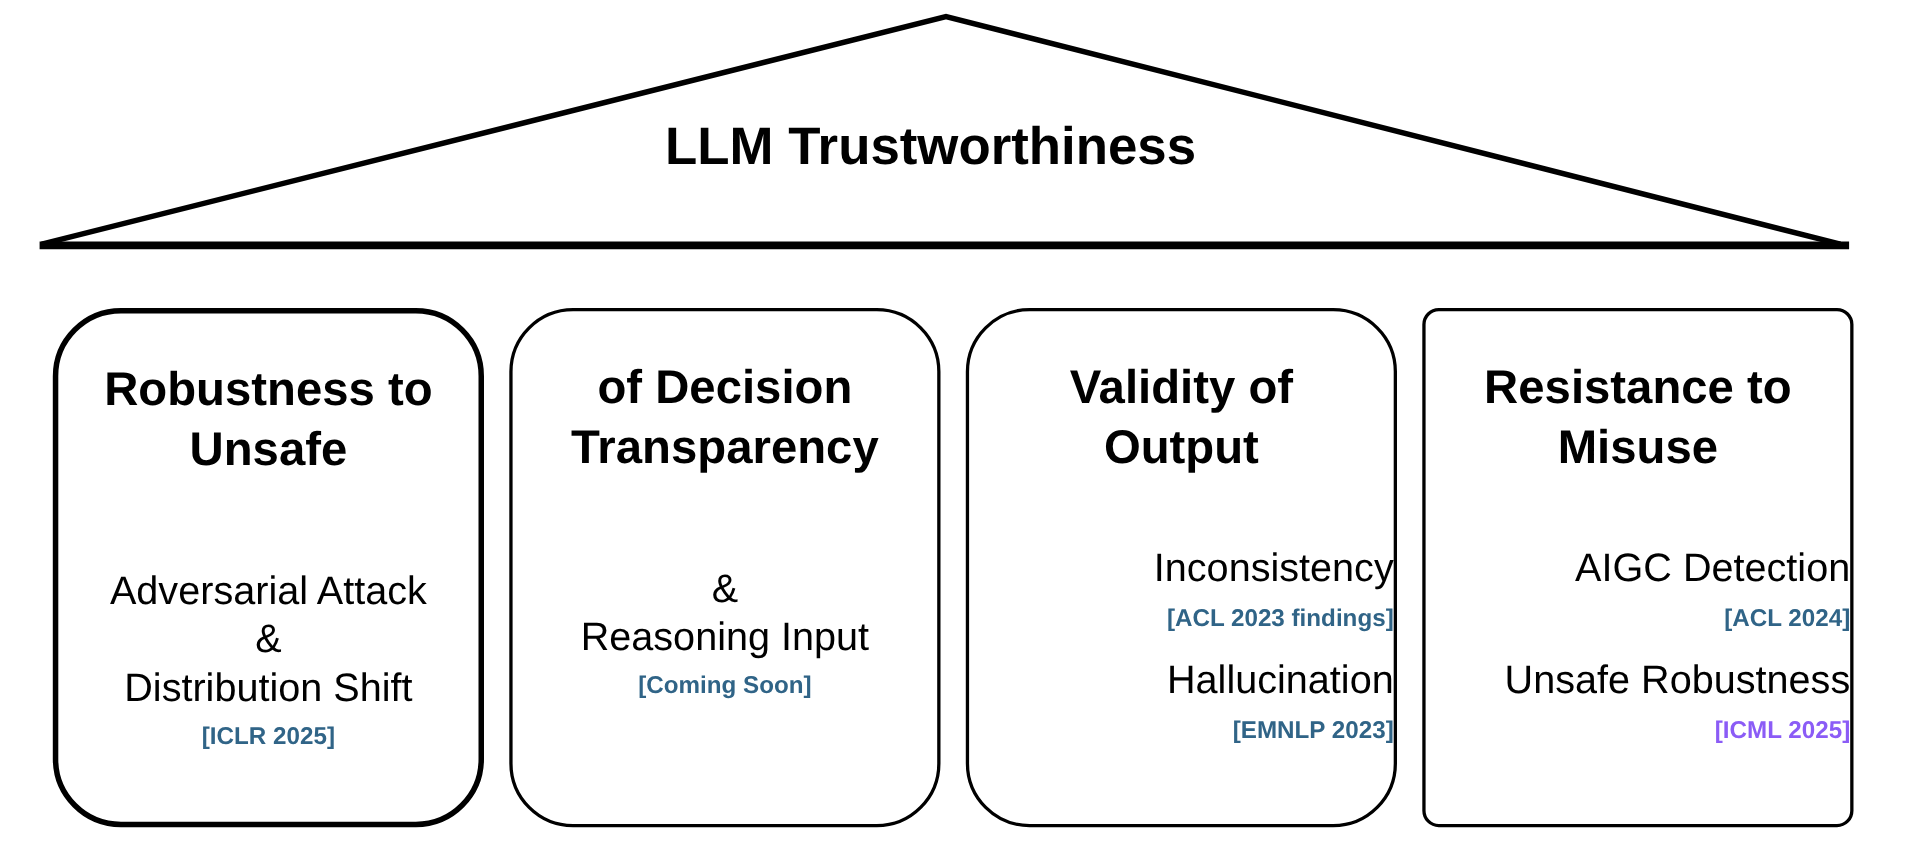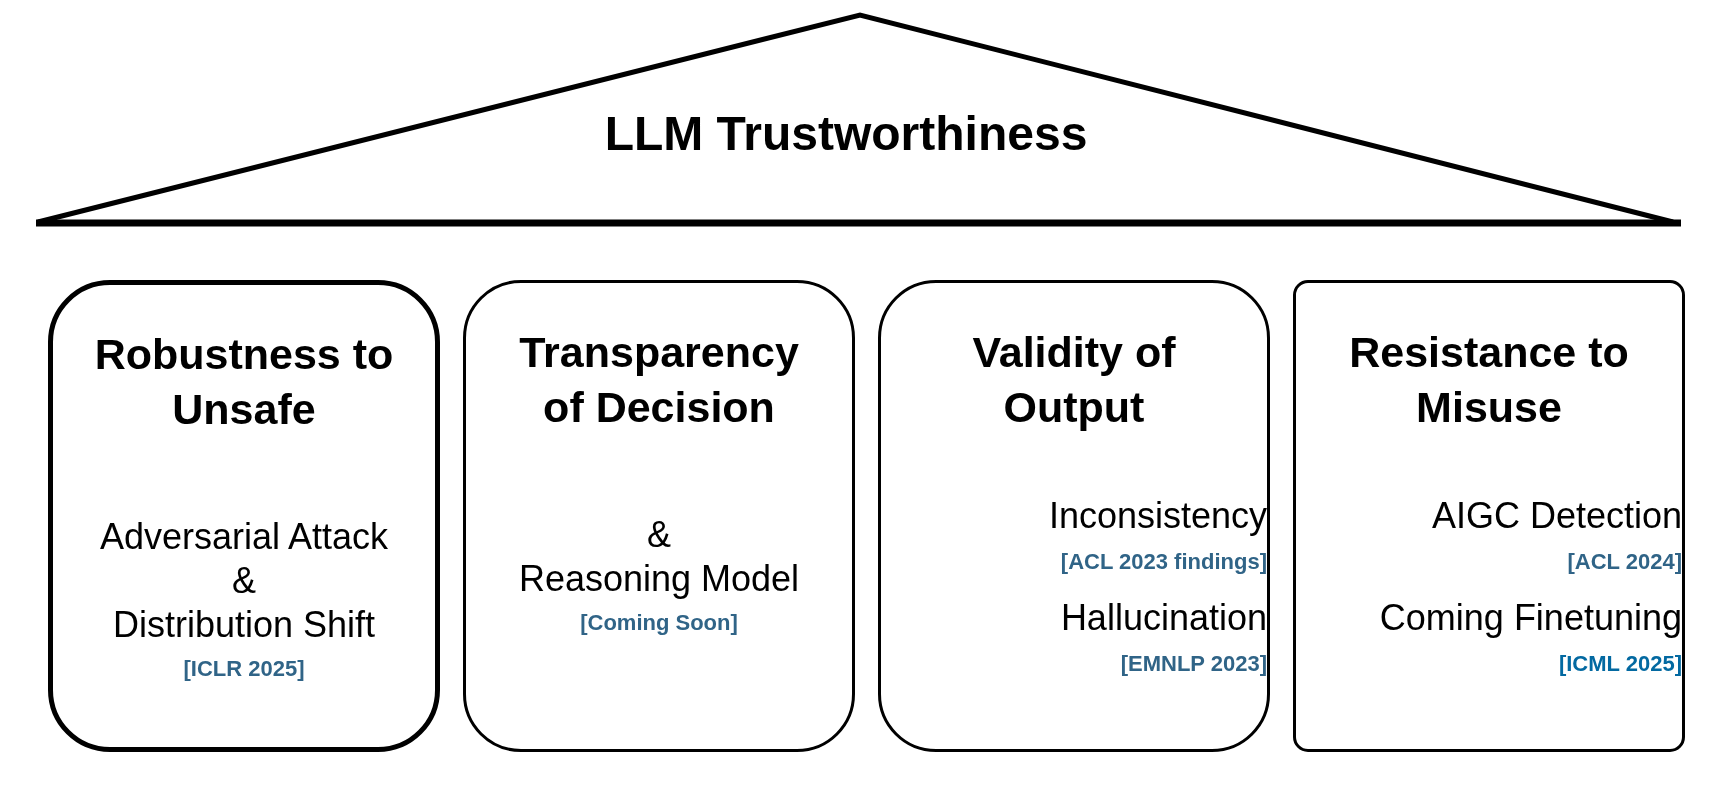--- a/index.html
+++ b/index.html
@@ -88,26 +88,26 @@
     <div class="pillar-body body-a">
       <div class="topic-line">Adversarial Attack</div>
       <div class="topic-line">&amp;</div>
       <div class="topic-line">Distribution Shift</div>
       <div class="ref-line" style="color: rgb(48, 100, 135);">[ICLR 2025]</div>
     </div>
   </div>
 
   <div class="pillar pos-1">
     <div class="pillar-title">
+      <div>of Decision</div>
       <div>Transparency</div>
-      <div>of Decision</div>
     </div>
     <div class="pillar-body body-a">
       <div class="topic-line">&amp;</div>
-      <div class="topic-line">Reasoning Model</div>
+      <div class="topic-line">Reasoning Input</div>
       <div class="ref-line" style="color: rgb(48, 100, 135);">[Coming Soon]</div>
     </div>
   </div>
 
   <div class="pillar pos-2">
     <div class="pillar-title">
       <div>Validity of</div>
       <div>Output</div>
     </div>
     <div class="pillar-body body-b">
@@ -119,18 +119,18 @@
   </div>
 
   <div class="pillar pos-3">
     <div class="pillar-title">
       <div>Resistance to</div>
       <div>Misuse</div>
     </div>
     <div class="pillar-body body-b">
       <div class="topic-line">AIGC Detection</div>
       <div class="ref-line" style="color: rgb(48, 100, 135); padding-left: 40px;">[ACL 2024]</div>
-      <div class="topic-line pair-gap">Coming Finetuning</div>
-      <div class="ref-line" style="color: #0369a1;">[ICML 2025]</div>
+      <div class="topic-line pair-gap">Unsafe Robustness</div>
+      <div class="ref-line" style="color: #8b5cf6;">[ICML 2025]</div>
     </div>
   </div>
 
 </div>
 
 </body></html>

